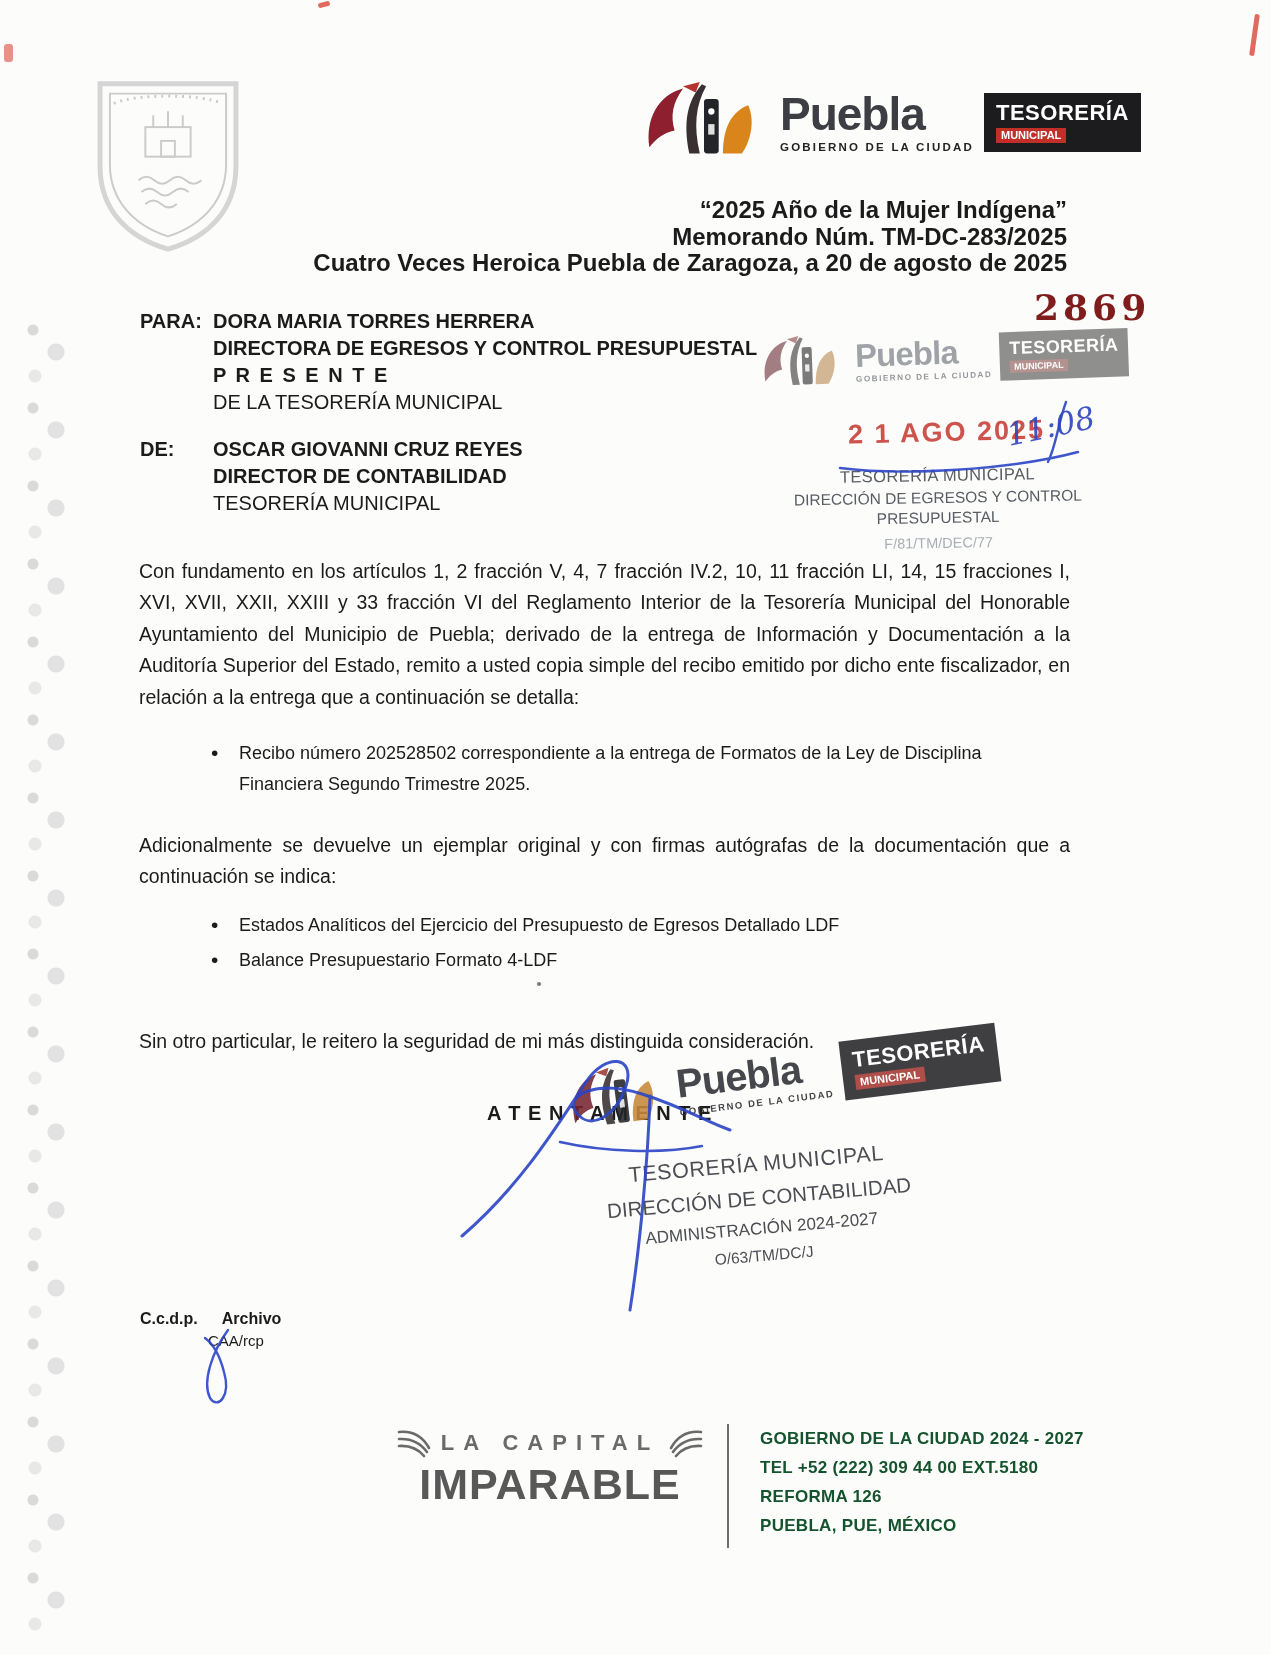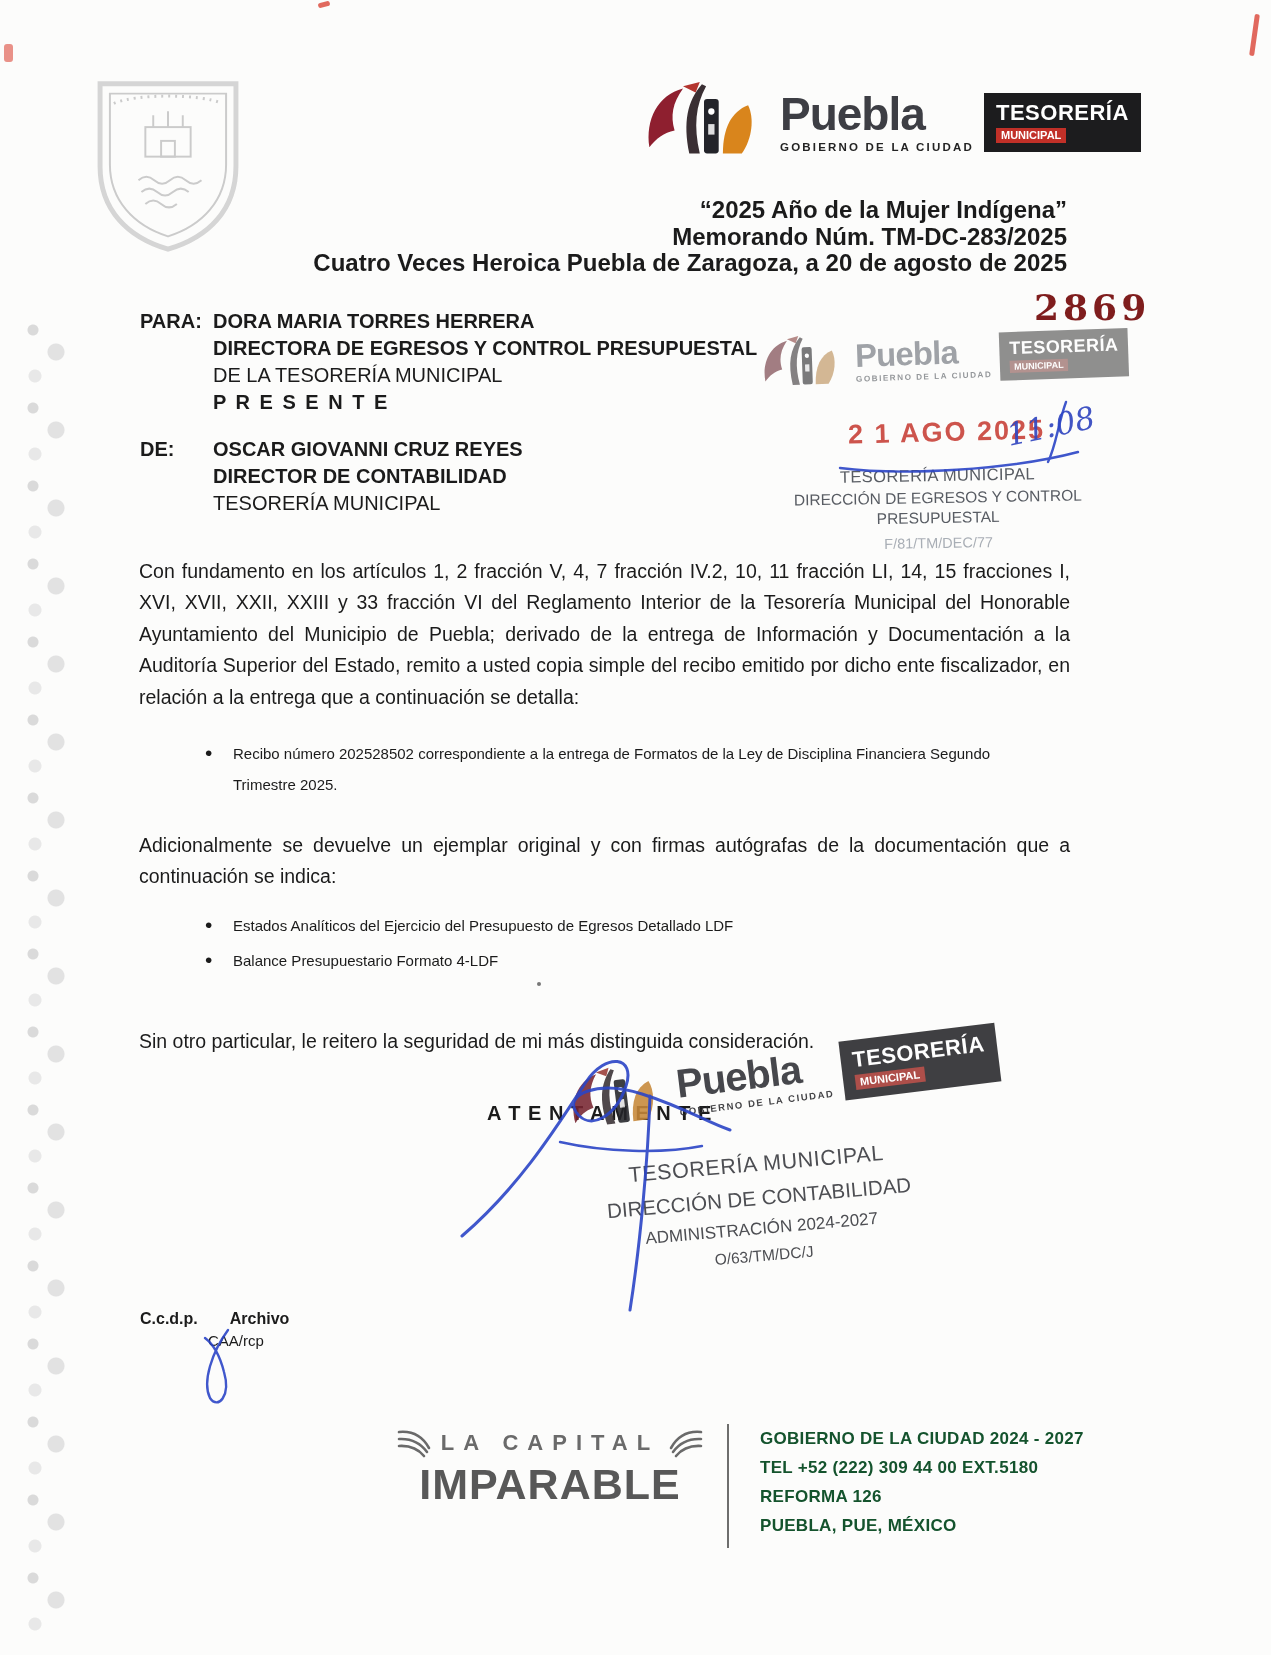--- a/index.html
+++ b/index.html
@@ -62,21 +62,21 @@
   .rcv-office .l3{font-size:15.5px;margin-bottom:8px}
   .rcv-office .l4{font-size:14.5px;color:#8d949e;opacity:.75}
 
   .subject{left:609px;top:508px;font-size:20px}
 
   
   .bodytxt{left:139px;width:931px;font-size:19.5px;line-height:31.4px;text-align:justify}
   .p1{top:556px}
   .p2{top:830px}
   .closing{top:1026px;text-align:left}
-  .bullets{left:197px;width:856px;font-size:15px;line-height:31.4px}
+  .bullets{left:203px;width:856px;font-size:18px;line-height:31.4px}
   .blist1{top:738px}
   .blist2{top:910px}
   .bullet{position:relative;padding-left:36px;margin-bottom:4px}
   .bullet::before{content:"\2022";position:absolute;left:8px;top:-1px;font-size:21px}
 
   
   .atent{left:487px;top:1102px;font-size:20px;font-weight:bold;letter-spacing:1px}
   .sig-logo{left:560px;top:1072px;transform:rotate(-7deg);transform-origin:left top;
             filter:grayscale(.25);opacity:.88}
   .sig-logo .st-icon{width:104px;height:66px}
@@ -86,21 +86,21 @@
   .sig-stamp{left:540px;top:1152px;width:440px;text-align:center;transform:rotate(-5deg);
              color:#3f4045;opacity:.92}
   .sig-stamp .s1{font-size:21.5px;letter-spacing:.6px;margin-bottom:9px}
   .sig-stamp .s2{font-size:20.5px;margin-bottom:9px}
   .sig-stamp .s3{font-size:17px;margin-bottom:8px}
   .sig-stamp .s4{font-size:15.5px}
 
   
   .cc{left:140px;top:1310px;font-size:16px}
   .cc .lbl{font-weight:bold}
-  .cc .tgt{font-weight:bold;margin-left:32px}
+  .cc .tgt{font-weight:bold;margin-left:24px}
   .cc .ini{margin-left:68px;font-size:15px;margin-top:4px}
 
   
   .foot-logo{left:380px;top:1428px;width:340px;text-align:center;color:#6a6a6a}
   .fl-top{display:flex;align-items:center;justify-content:center;gap:10px;
           font-size:22px;font-weight:bold;letter-spacing:9px;color:#6a6a6a}
   .fl-bottom{font-size:43px;font-weight:900;letter-spacing:1px;color:#585858;margin-top:2px}
   .wing{width:34px;height:30px}
   .wing.flip{transform:scaleX(-1)}
   .foot-div{left:727px;top:1424px;width:2px;height:124px;background:#4a4a4a;opacity:.8}
@@ -194,22 +194,22 @@
   <div class="abs rcv-office">
     <div class="l1">TESORERÍA MUNICIPAL</div>
     <div class="l2">DIRECCIÓN DE EGRESOS Y CONTROL</div>
     <div class="l3">PRESUPUESTAL</div>
     <div class="l4">F/81/TM/DEC/77</div>
   </div>
 
   <div class="abs addr para-block">
     <div><span class="lbl">PARA:</span><span class="b">DORA MARIA TORRES HERRERA</span></div>
     <div class="ind b">DIRECTORA DE EGRESOS Y CONTROL PRESUPUESTAL</div>
+    <div class="ind b sp">P R E S E N T E</div>
     <div class="ind">DE LA TESORERÍA MUNICIPAL</div>
-    <div class="ind b sp">P R E S E N T E</div>
   </div>
 
   <div class="abs addr de-block">
     <div><span class="lbl">DE:</span><span class="b">OSCAR GIOVANNI CRUZ REYES</span></div>
     <div class="ind b">DIRECTOR DE CONTABILIDAD</div>
     <div class="ind">TESORERÍA MUNICIPAL</div>
   </div>
 
 
   <div class="abs bodytxt p1">Con fundamento en los artículos 1, 2 fracción V, 4, 7 fracción IV.2, 10, 11 fracción LI, 14, 15 fracciones I, XVI, XVII, XXII, XXIII y 33 fracción VI del Reglamento Interior de la Tesorería Municipal del Honorable Ayuntamiento del Municipio de Puebla; derivado de la entrega de Información y Documentación a la Auditoría Superior del Estado, remito a usted copia simple del recibo emitido por dicho ente fiscalizador, en relación a la entrega que a continuación se detalla:</div>

